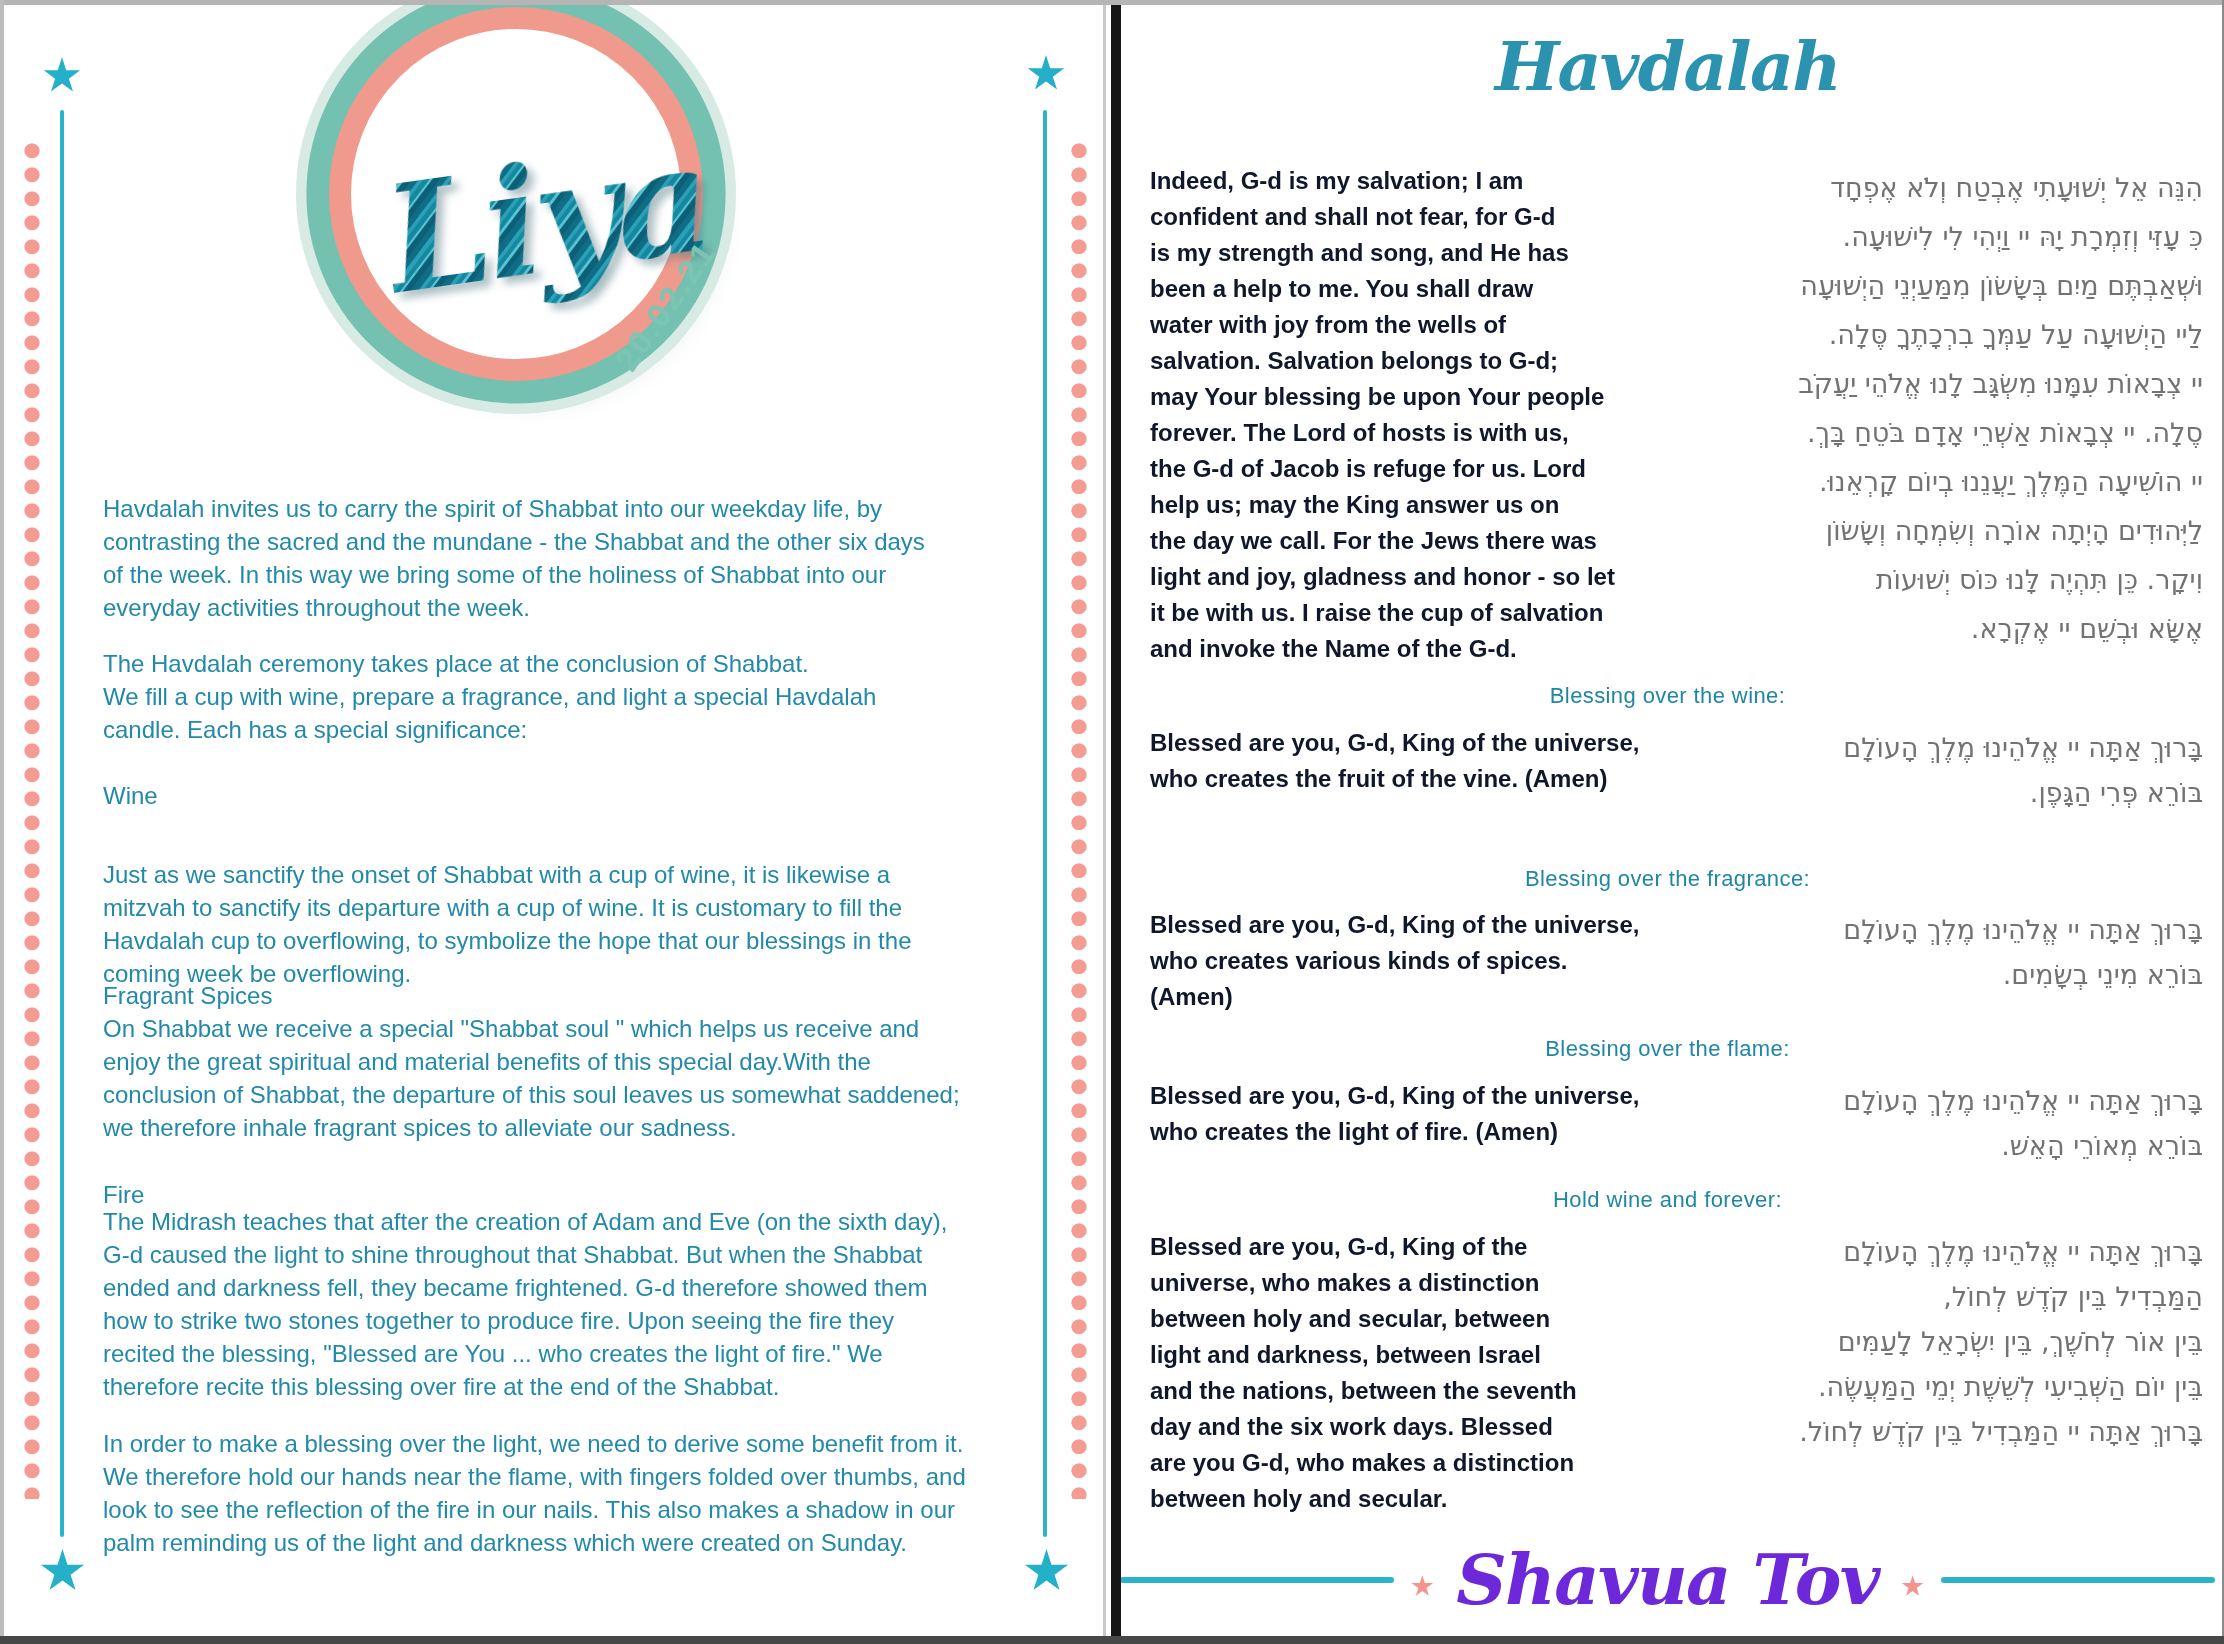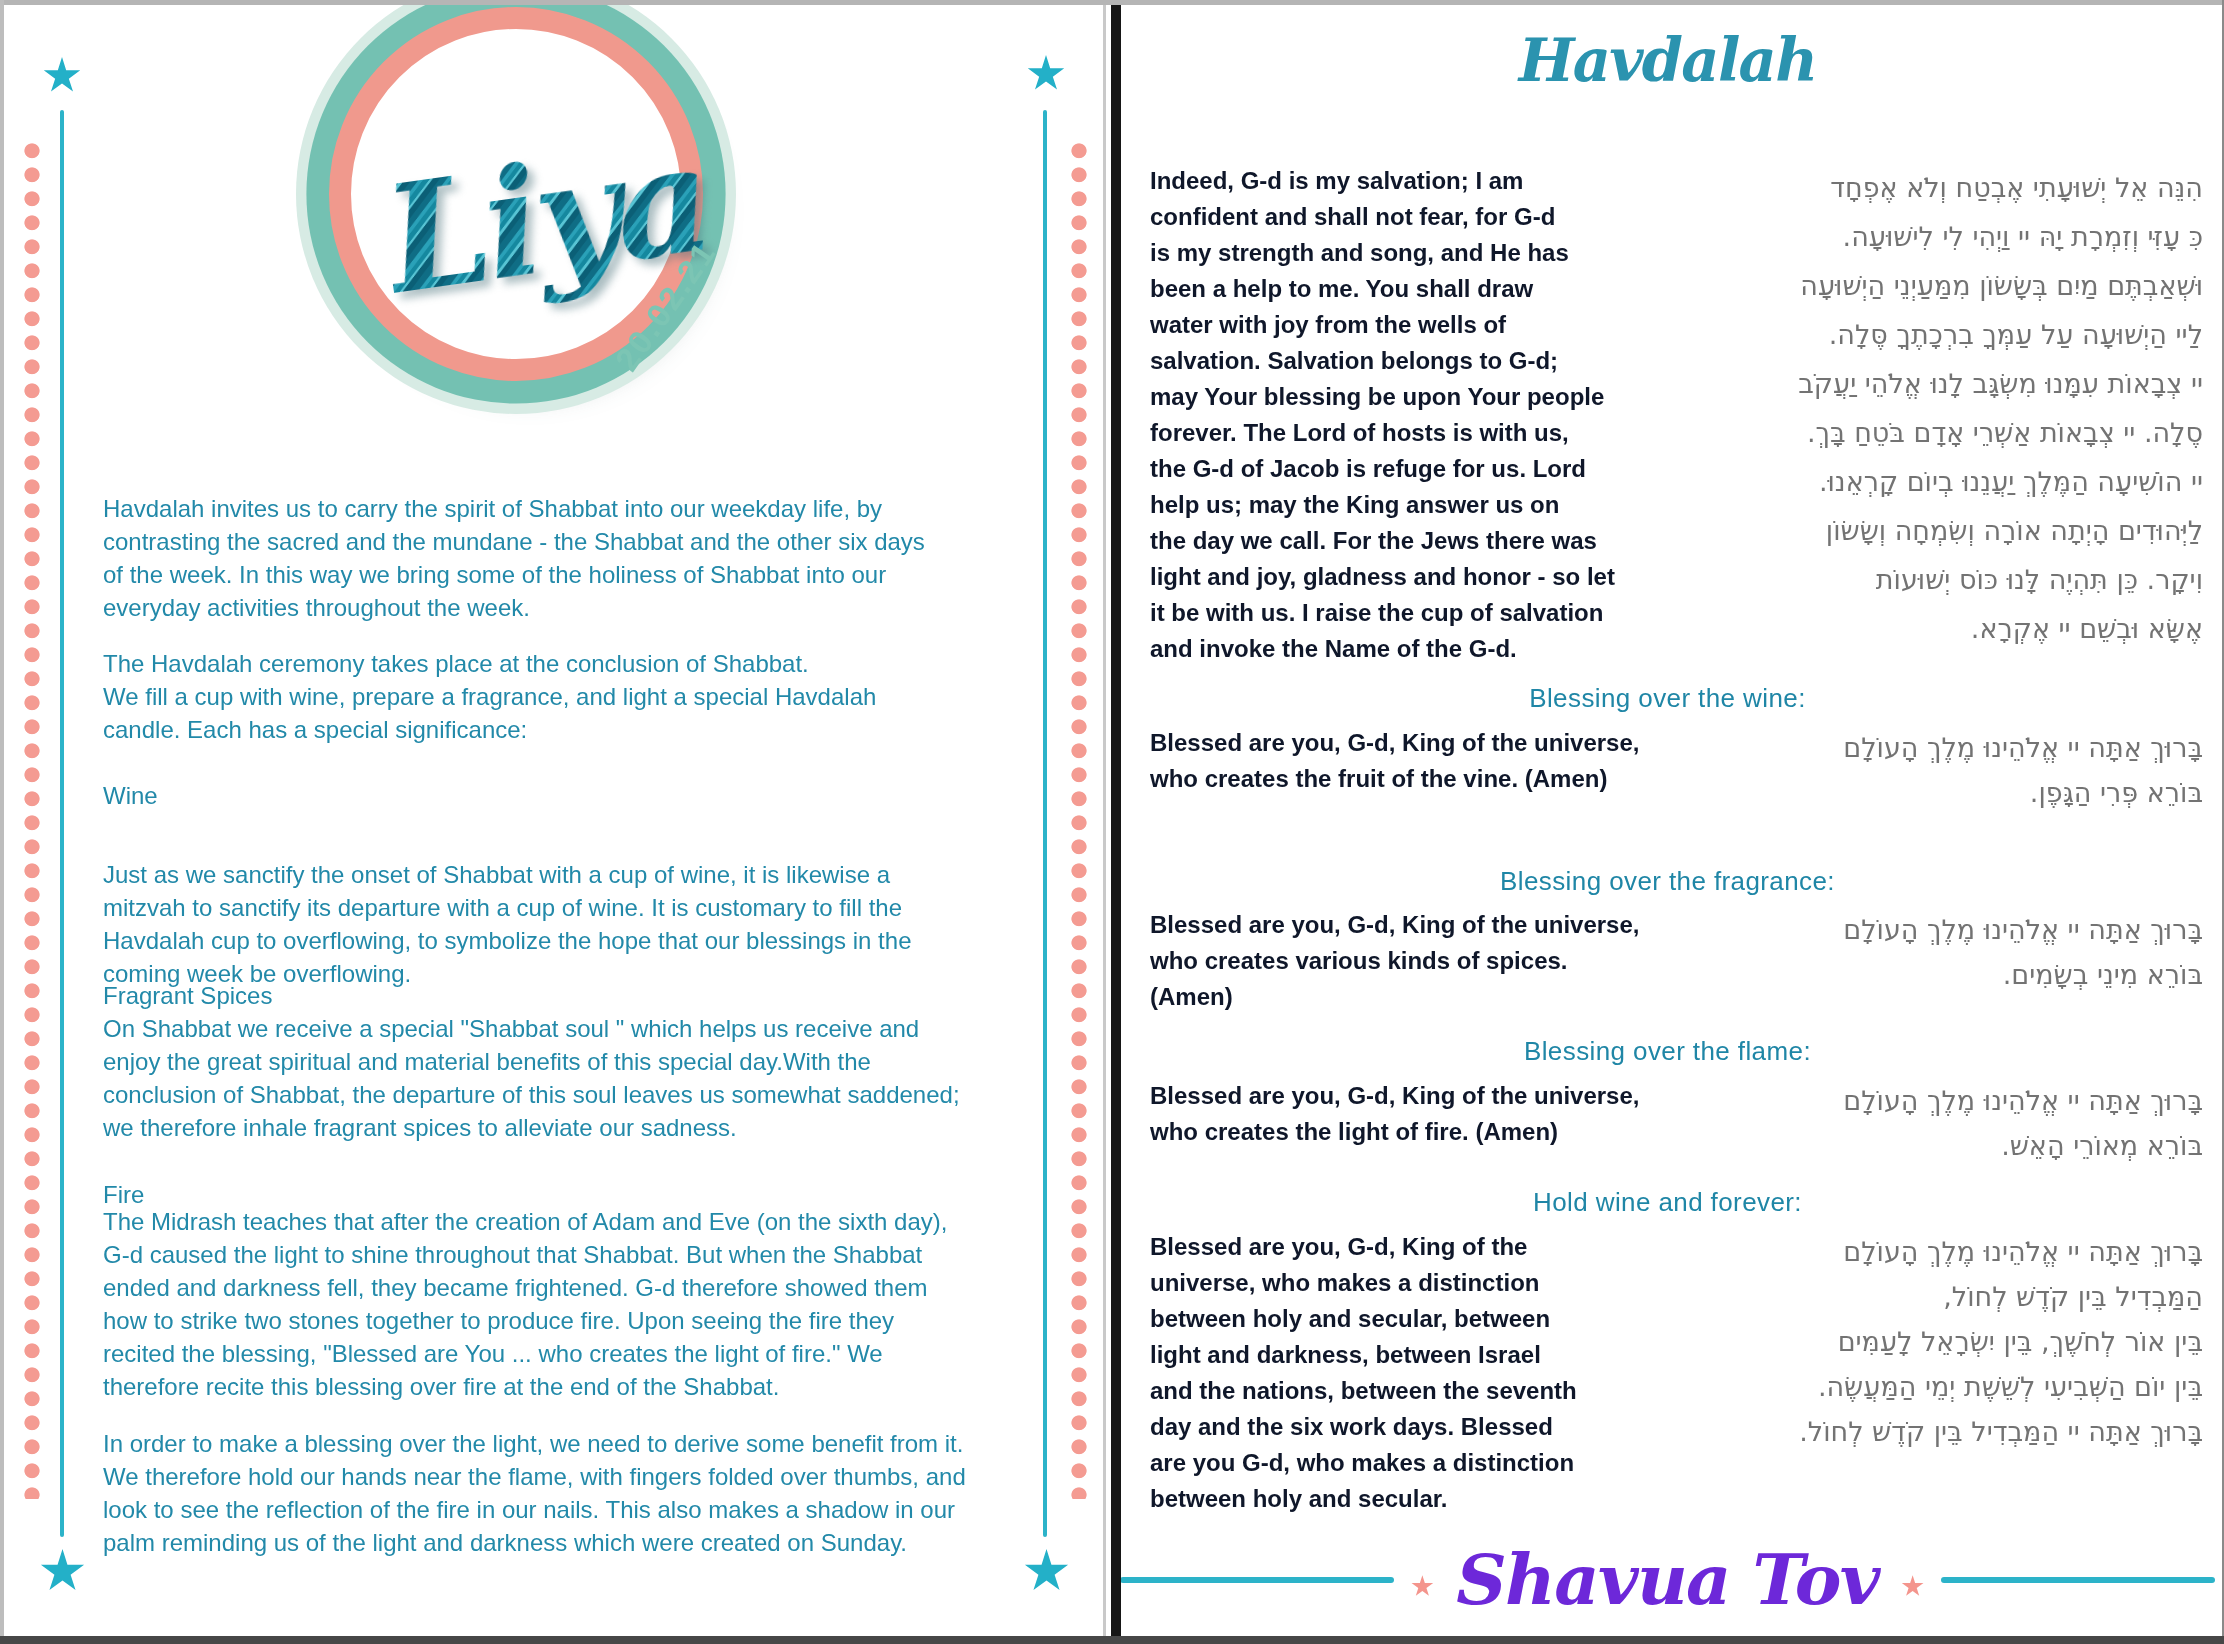--- a/index.html
+++ b/index.html
@@ -37,28 +37,28 @@
   .logo-date{position:absolute;left:666px;top:306px;transform:translate(-50%,-50%) rotate(-55deg);
              color:#7cc5b4;font-size:33px;font-weight:bold;letter-spacing:2.6px;white-space:nowrap;}
 
   
   .ltext{position:absolute;left:103px;width:977px;color:#2289a9;font-size:24px;line-height:33px;
          white-space:pre-line;}
   .lhead{position:absolute;left:103px;width:977px;color:#2289a9;font-size:24px;line-height:33px;}
 
   
   .rtitle{position:absolute;left:1120px;top:26px;width:1095px;text-align:center;
-          font-family:"DejaVu Serif",serif;font-style:italic;font-weight:bold;font-size:59px;
+          font-family:"DejaVu Serif",serif;font-style:italic;font-weight:bold;font-size:68px;
           color:#2b93af;letter-spacing:-1.7px;}
   .rrow{position:absolute;left:1150px;width:1053px;display:flex;justify-content:space-between;align-items:flex-start;}
   .eng{width:543px;color:#0f172a;font-size:24px;line-height:36px;white-space:pre-line;font-weight:bold;}
   .heb{width:491px;color:#737373;font-size:27px;line-height:49px;direction:rtl;text-align:right;
        font-family:"DejaVu Sans",sans-serif;white-space:pre-line;}
   .heb-bless{line-height:45px;}
-  .rhead{position:absolute;left:1120px;width:1095px;text-align:center;color:#1f86a6;font-size:26px;
+  .rhead{position:absolute;left:1120px;width:1095px;text-align:center;color:#1f86a6;font-size:22px;
          letter-spacing:0.4px;}
 
   
   .footer{position:absolute;left:1120px;top:1523px;width:1095px;height:113px;display:flex;
           align-items:center;justify-content:center;gap:17.4px;}
   .footer-line{width:348px;height:6px;background:#2cb3c9;border-radius:3.5px;}
   .footer-star{width:22.6px;height:22.6px;position:relative;flex:0 0 auto;}
   .footer-text{font-family:"DejaVu Serif",serif;font-style:italic;font-weight:bold;font-size:70px;
                color:#6d28d9;white-space:nowrap;margin:0 5.2px;letter-spacing:-1.7px;}
 </style>

